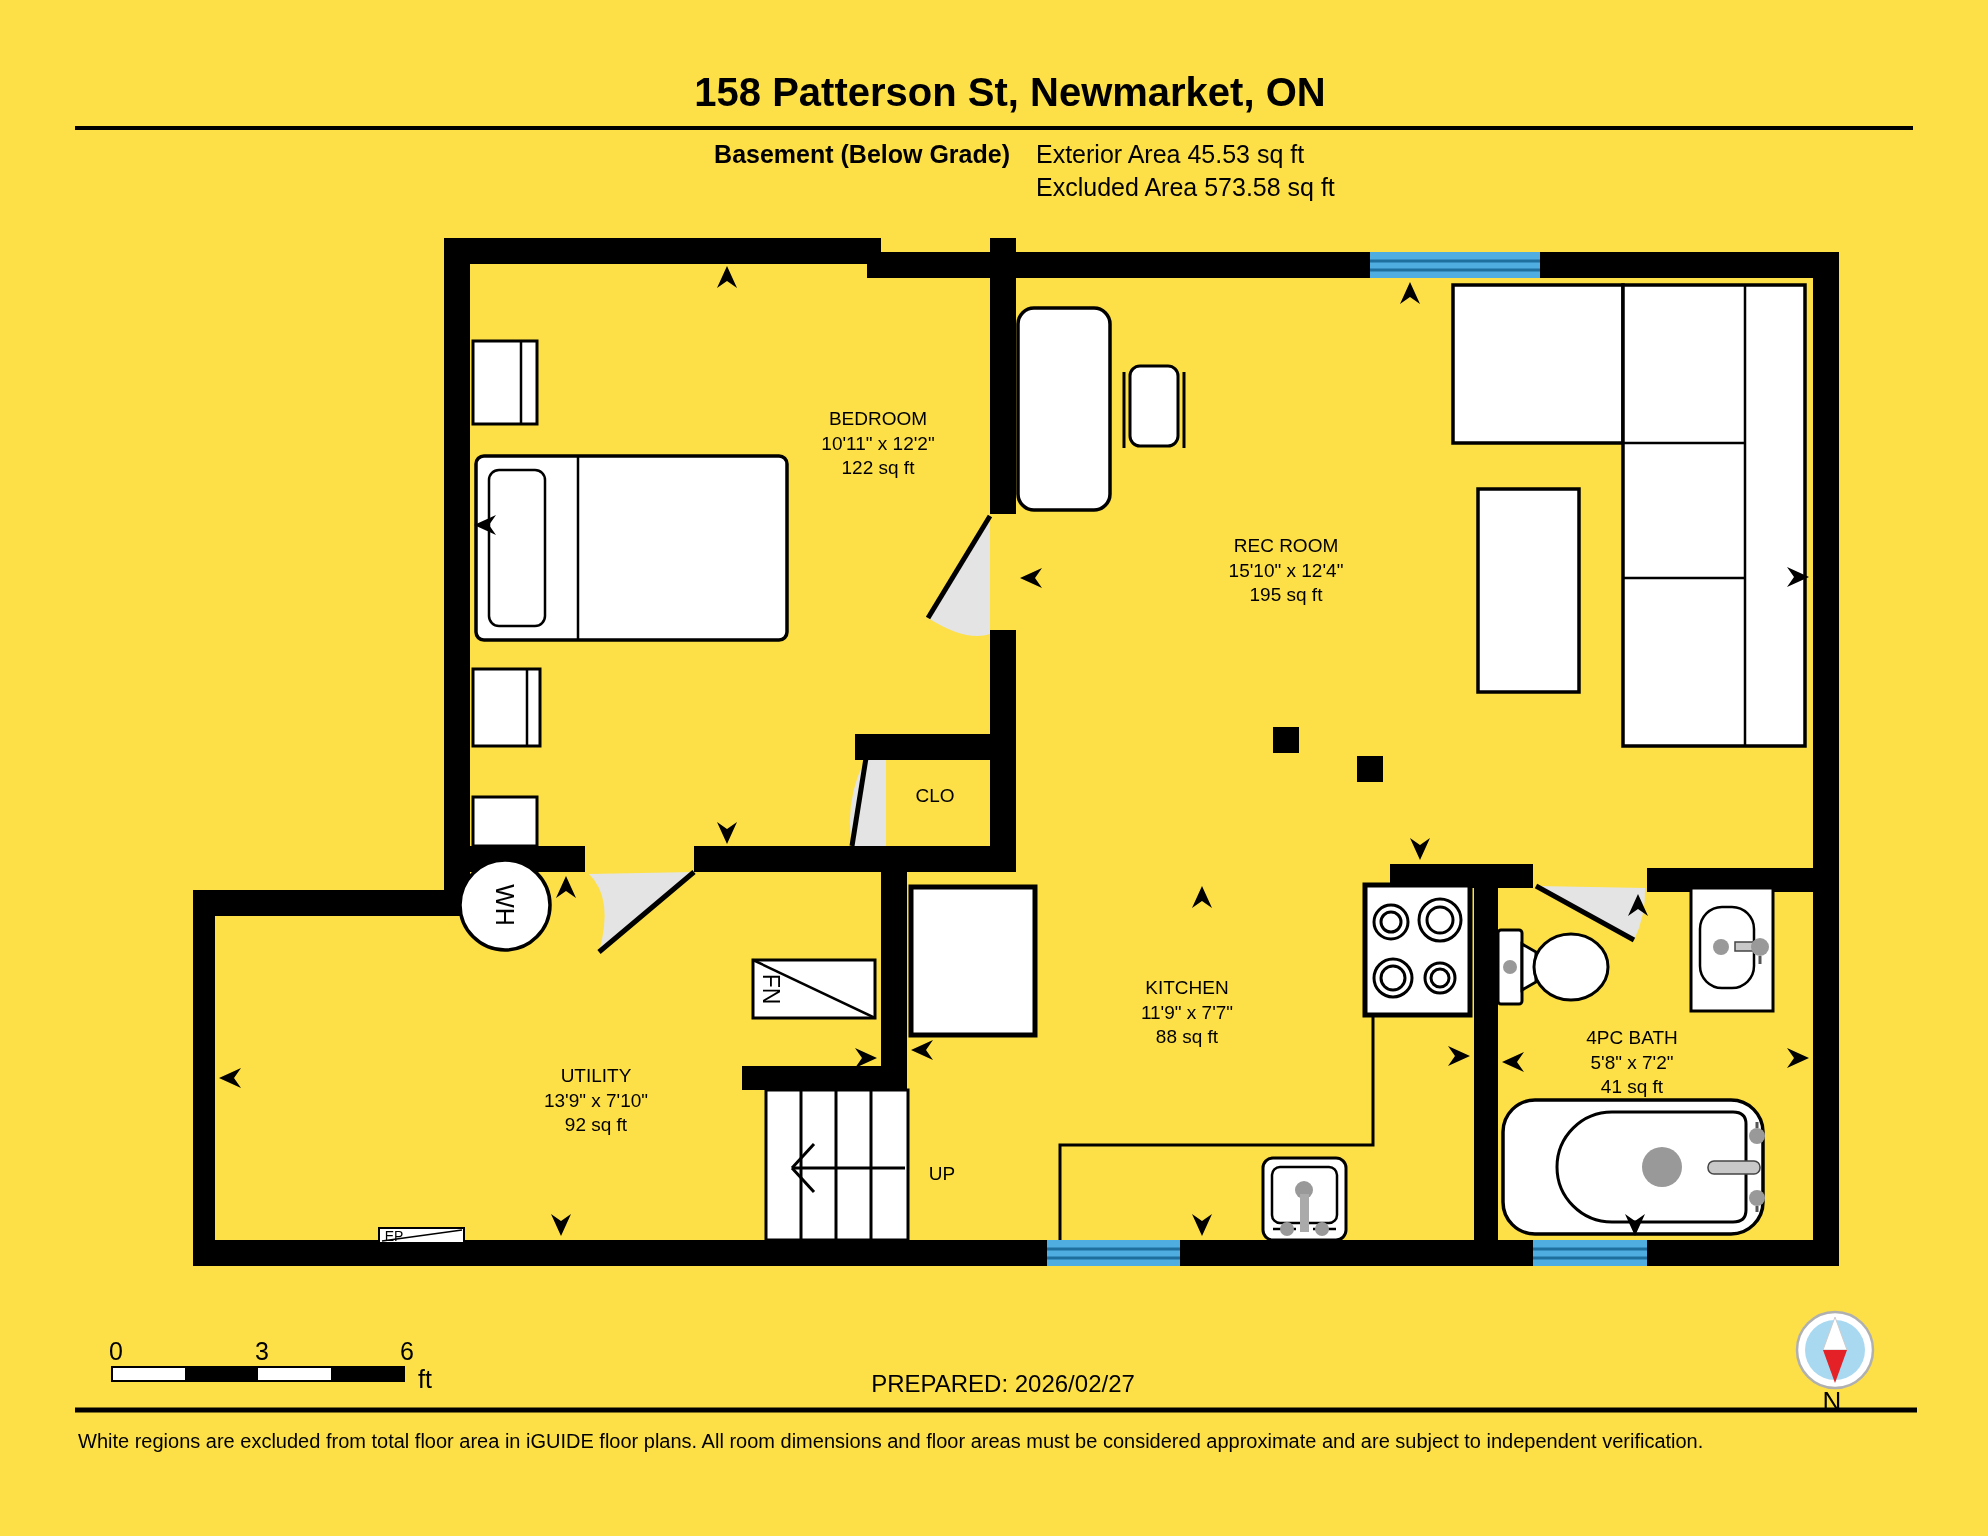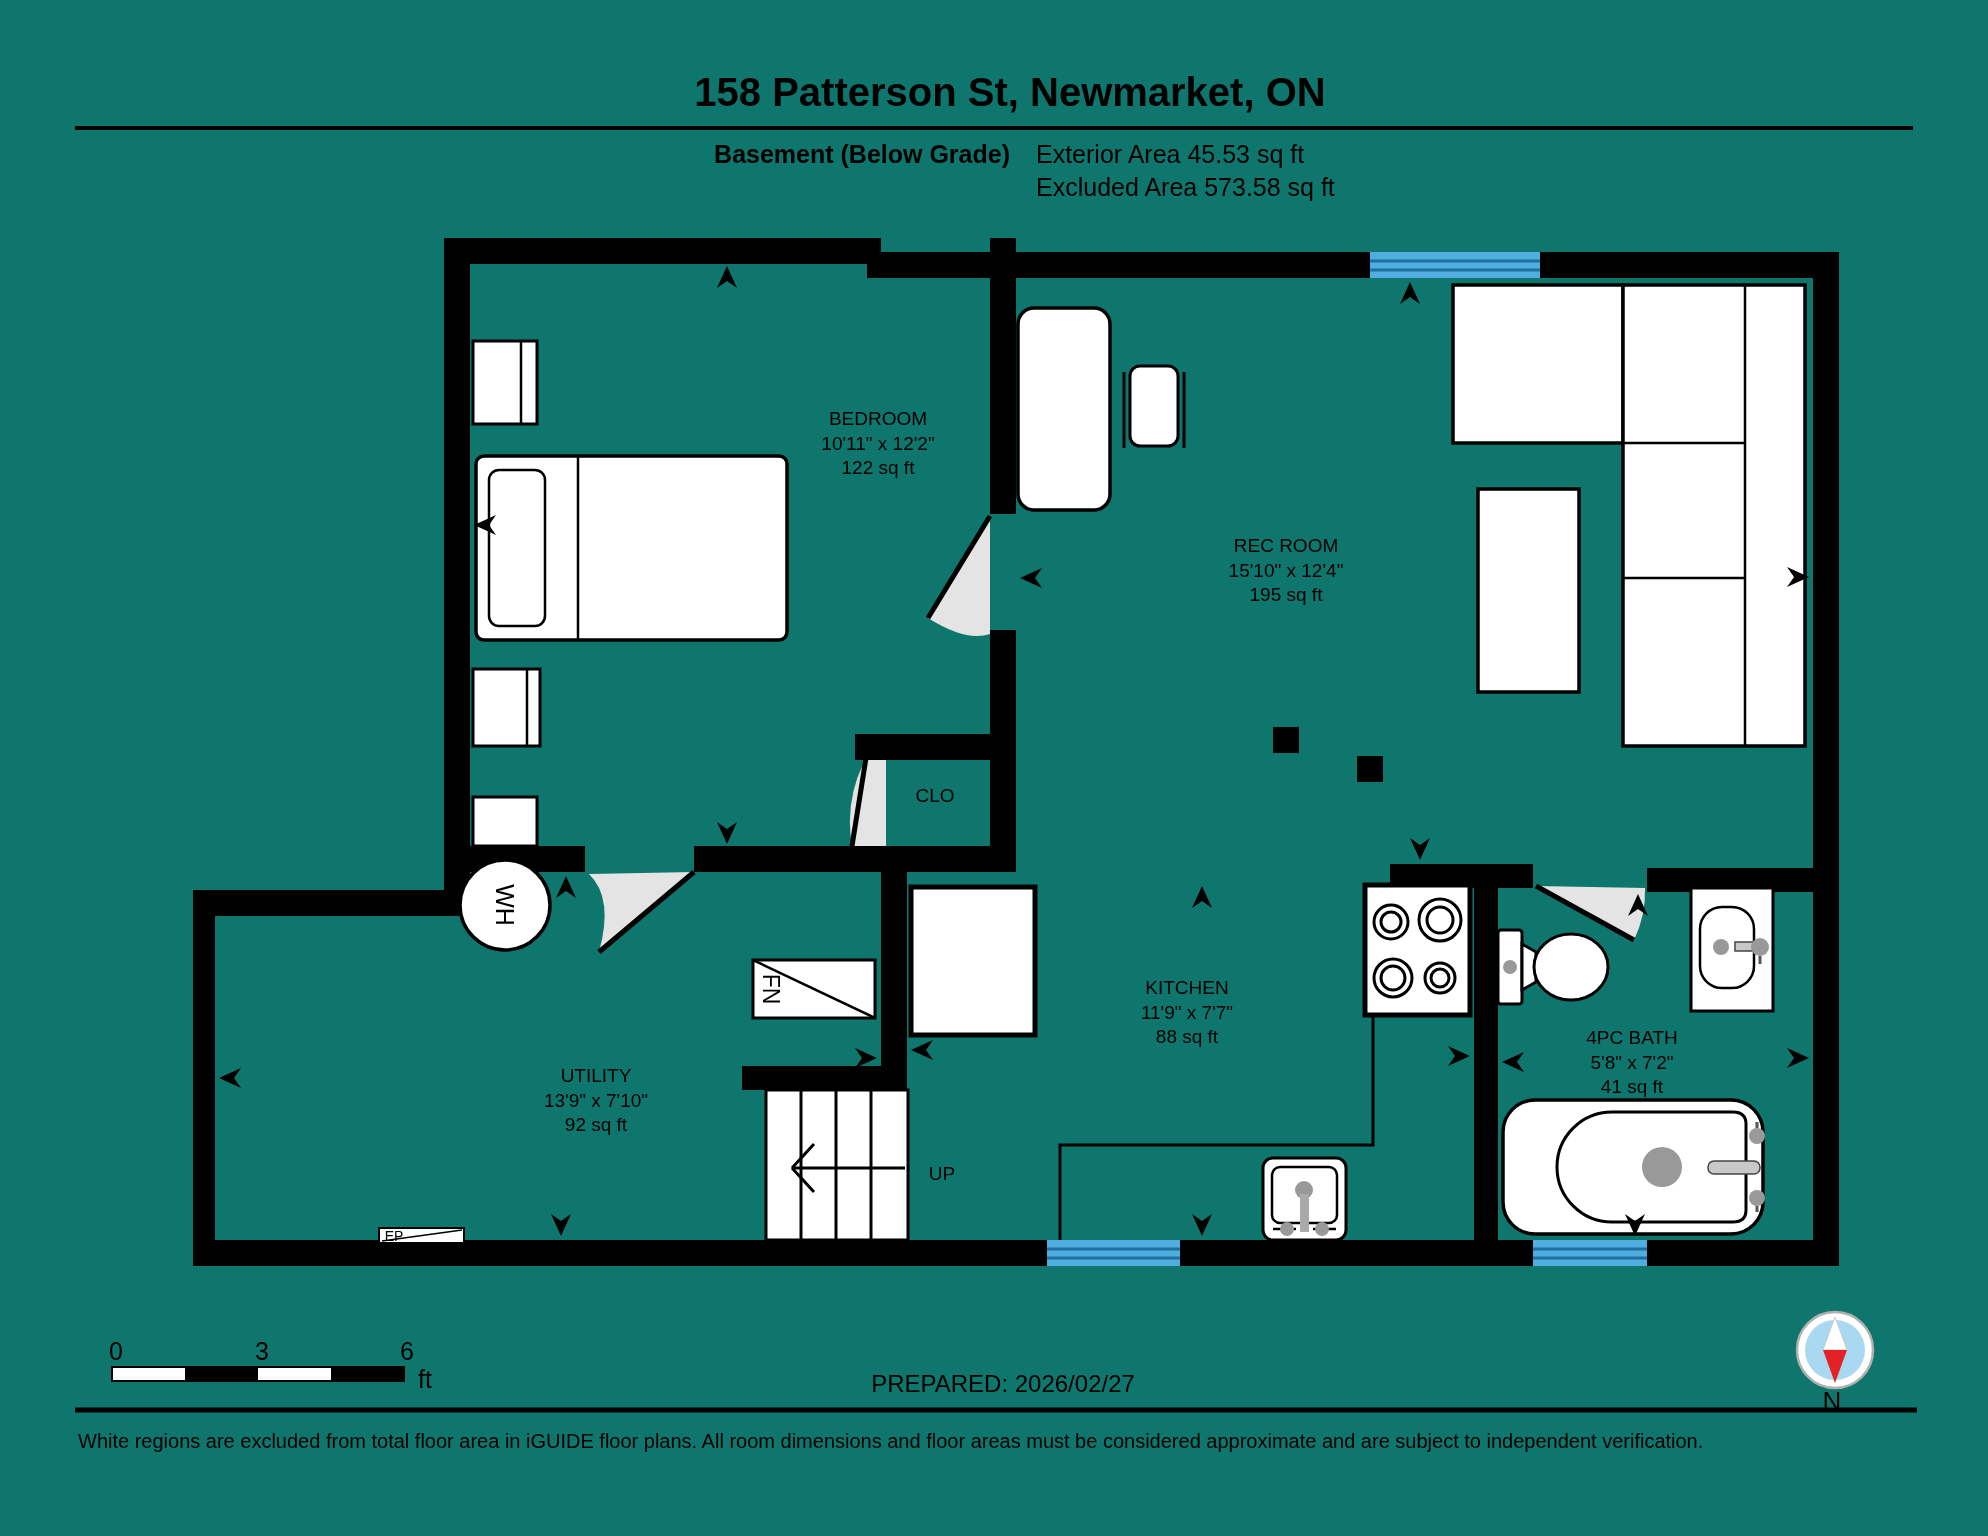--- a/index.html
+++ b/index.html
@@ -1,16 +1,16 @@
 <!DOCTYPE html>
 <html><head>
 <meta charset="utf-8">
 <style>
   html,body{margin:0;padding:0;background:#fff;}
-  .page{position:relative;width:1988px;height:1536px;background:#0f766e;overflow:hidden;}
+  .page{position:relative;width:1988px;height:1536px;background:#fde047;overflow:hidden;}
   svg{display:block;}
   text{font-family:"Liberation Sans","DejaVu Sans",sans-serif;fill:#000;}
   .title-text{font-size:40px;font-weight:bold;text-anchor:middle;}
   .sub-bold{font-size:25px;font-weight:bold;text-anchor:end;}
   .sub-reg{font-size:25px;text-anchor:start;}
   .room-label{font-size:19px;text-anchor:middle;}
   .small-label{font-size:19px;text-anchor:middle;}
   .tiny-label{font-size:14px;text-anchor:middle;}
   .rot-label{font-size:25px;text-anchor:middle;}
   .scale-num{font-size:25px;text-anchor:middle;}

